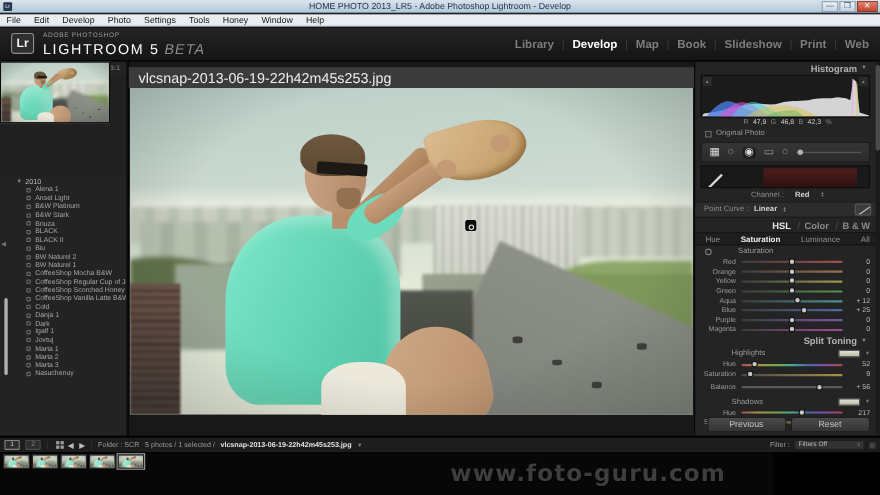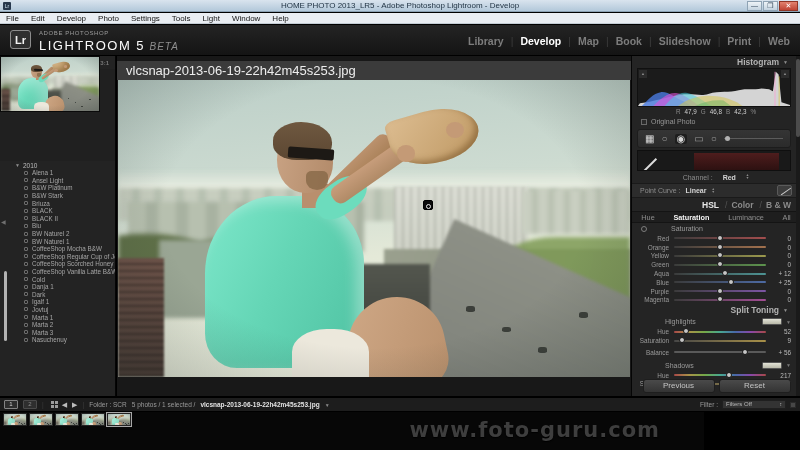--- a/index.html
+++ b/index.html
@@ -16,21 +16,21 @@
 
   
   .menubar{position:absolute;left:0;top:13px;width:800px;height:11px;background:#e9edf2;border-bottom:1px solid #c3ccd4;display:flex;align-items:flex-end;gap:12px;padding-left:6px;font-size:8px;color:#141414}
 
   
   .appheader{position:absolute;left:0;top:25px;width:800px;height:31px;background:linear-gradient(#242424,#141414);border-bottom:1px solid #000}
   .lr-badge{position:absolute;left:10px;top:5px;width:21px;height:19px;background:#2f2f2f;border:1px solid #8d8d8d;border-radius:3px;color:#f2f2f2;font-size:11px;font-weight:bold;text-align:center;line-height:18px}
   .logo-small{position:absolute;left:39px;top:5px;font-size:6px;color:#9b9b9b;letter-spacing:.6px}
   .logo-line{position:absolute;left:39px;top:11px;white-space:nowrap}
   .logo-title{font-size:13px;color:#fbfbfb;letter-spacing:1.5px}
-  .logo-beta{font-size:10px;color:#8d8d8d;font-style:italic;letter-spacing:1px}
+  .logo-beta{font-size:13px;color:#8d8d8d;font-style:italic;letter-spacing:1px}
   .modules{position:absolute;right:10px;top:0;height:31px;display:flex;align-items:center;font-size:10.5px;font-weight:bold;color:#7d7d7d}
   .module.active{color:#fff}
   .module+.module::before{content:"|";color:#3b3b3b;font-weight:normal;margin:0 7px}
 
   
   .left-panel{position:absolute;left:0;top:56px;width:116px;height:340px;background:#232323;border-right:1px solid #050505;overflow:hidden}
   .lp-h{height:13px;display:flex;align-items:center;padding:0 6px;font-size:8px;font-weight:bold;color:#c8c8c8}
   .tri{font-size:5px;color:#8e8e8e;margin-right:3px}
   .nav-opts{margin-left:auto;display:flex;gap:4px;font-size:6px;font-weight:bold;color:#777}
   .nav-opt.on{color:#e8e8e8}
@@ -176,21 +176,21 @@
 </div>
 
 <div class="menubar">
 
 <span class="menu-item">File</span>
     <span class="menu-item">Edit</span>
     <span class="menu-item">Develop</span>
     <span class="menu-item">Photo</span>
     <span class="menu-item">Settings</span>
     <span class="menu-item">Tools</span>
-    <span class="menu-item">Light</span>
+    <span class="menu-item">Honey</span>
     <span class="menu-item">Window</span>
     <span class="menu-item">Help</span>
   </div>
 
 <div class="appheader">
   <span class="lr-badge">Lr</span>
   <span class="logo-small">ADOBE PHOTOSHOP</span>
   <span class="logo-line">
     <span class="logo-title">LIGHTROOM 5</span>
     <span class="logo-beta">BETA</span>

